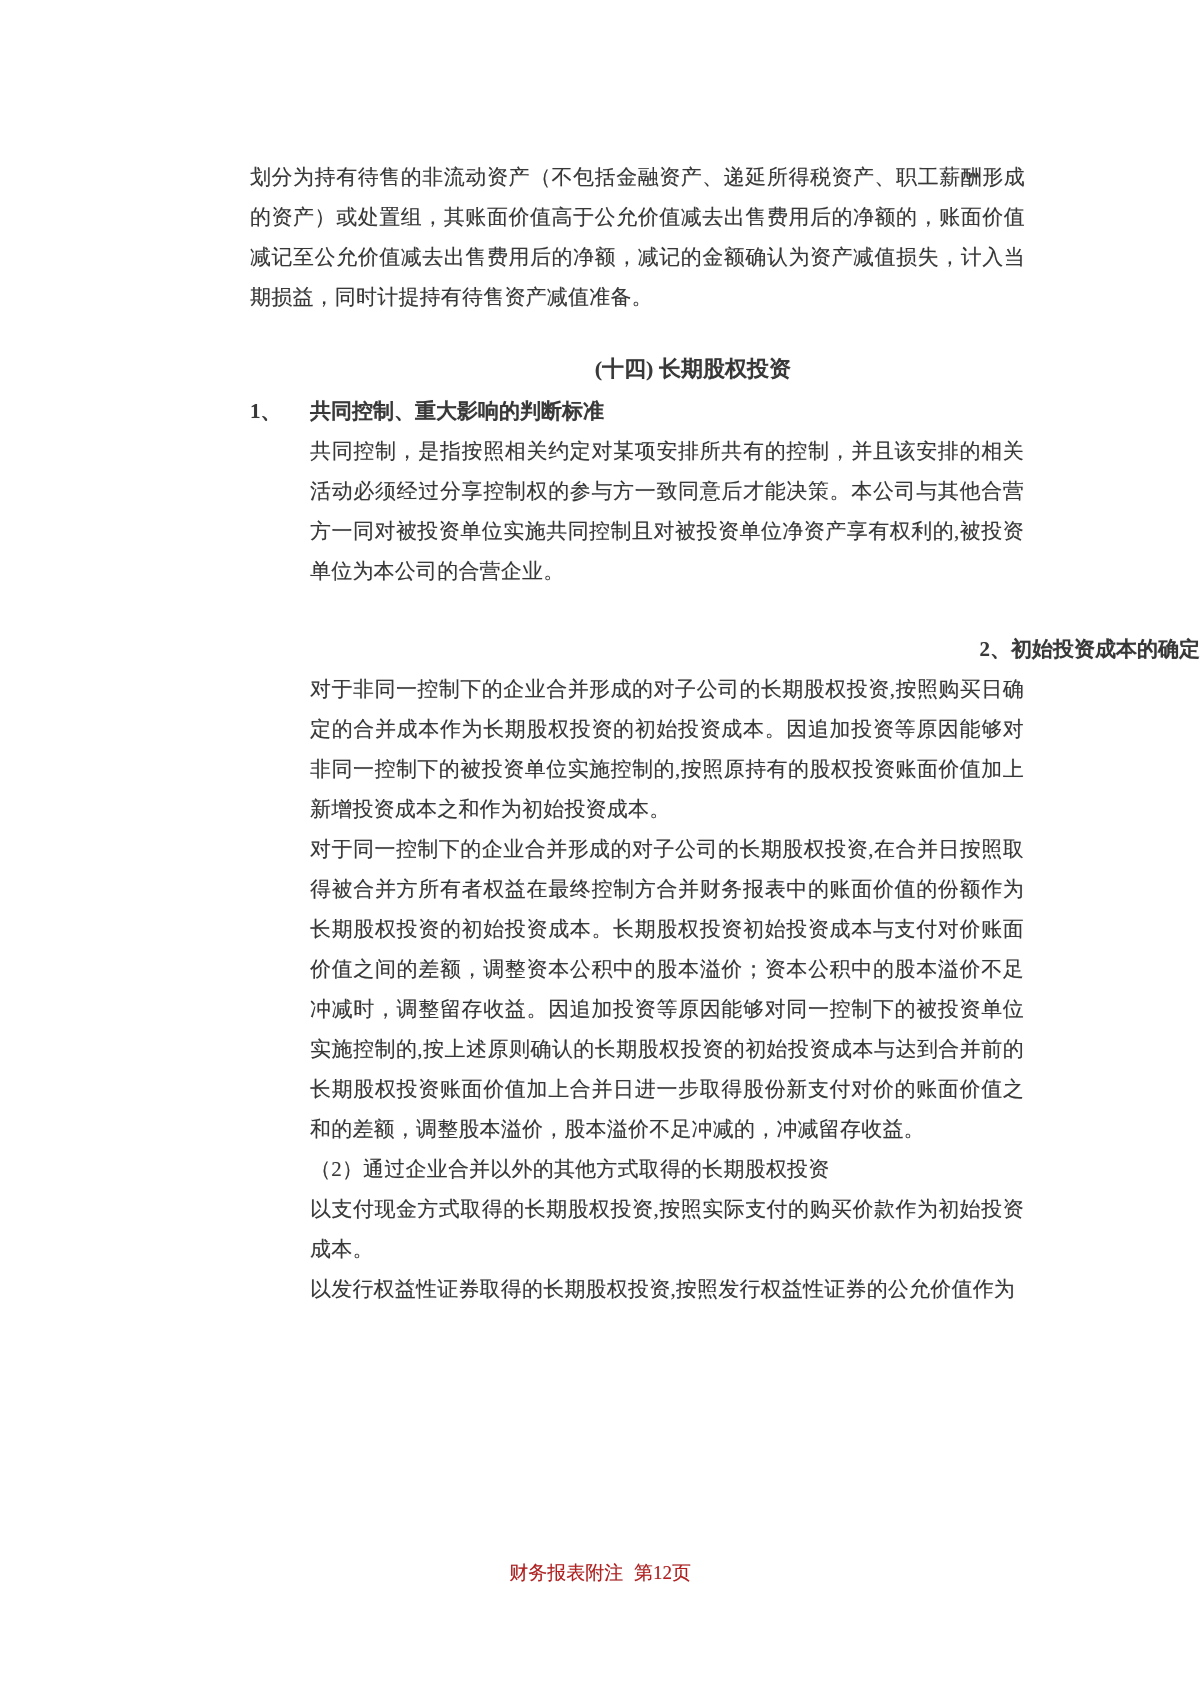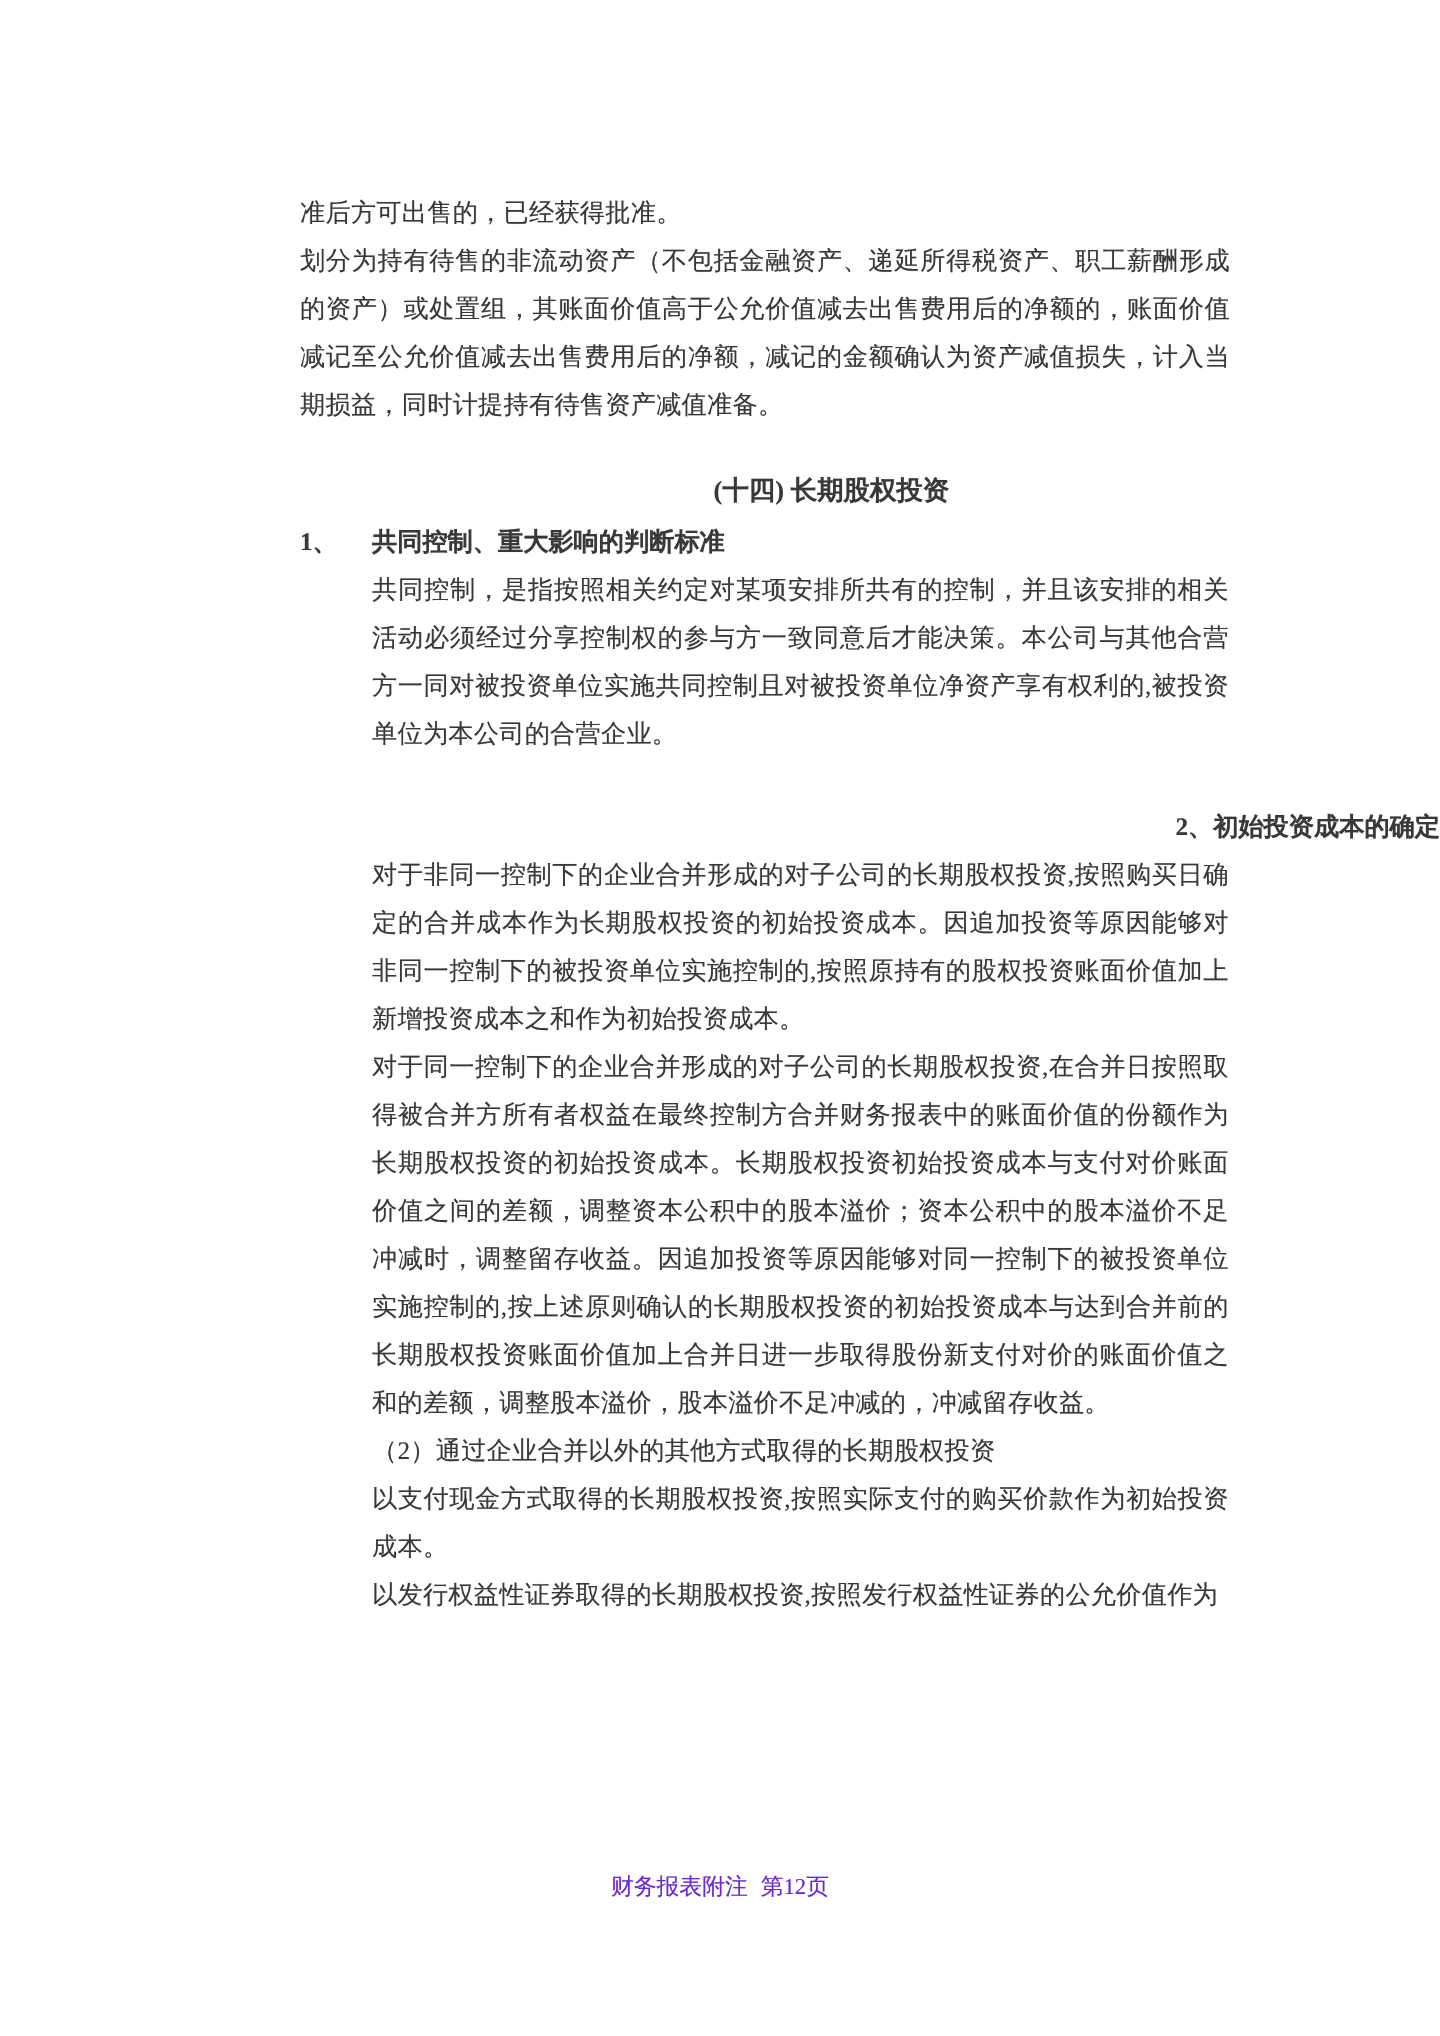--- a/index.html
+++ b/index.html
@@ -68,31 +68,30 @@
   }
   .footer {
     position: absolute;
     top: 1560px;
     left: 0;
     width: 100%;
     text-align: center;
     font-size: 19px;
     line-height: 26px;
     word-spacing: 6px;
-    color: #6d28d9;
+    color: #b91c1c;
   }
 </style>
 </head>
 <body>
 
 <div class="page">
   <div class="content">
 
     <div class="intro">
-      <p class="body">准后方可出售的，已经获得批准。</p>
       <p class="body">划分为持有待售的非流动资产（不包括金融资产、递延所得税资产、职工薪酬形成的资产）或处置组，其账面价值高于公允价值减去出售费用后的净额的，账面价值减记至公允价值减去出售费用后的净额，减记的金额确认为资产减值损失，计入当期损益，同时计提持有待售资产减值准备。</p>
     </div>
 
     <div class="section-head">
       <span class="sec-label">(十四)</span><span>长期股权投资</span>
     </div>
 
     <div class="item-head">
       <span class="item-num">1、</span><span>共同控制、重大影响的判断标准</span>
     </div>

